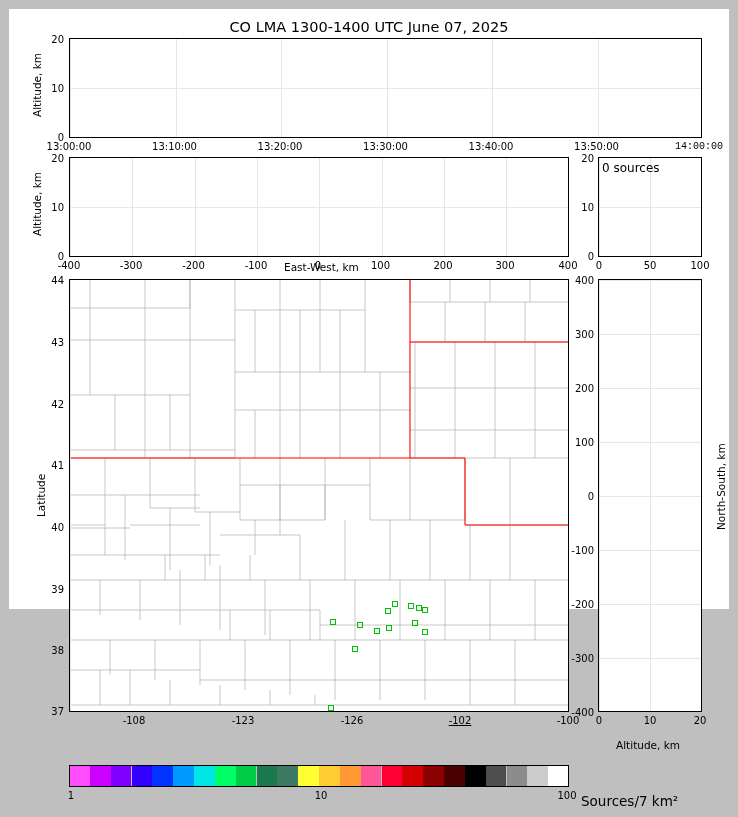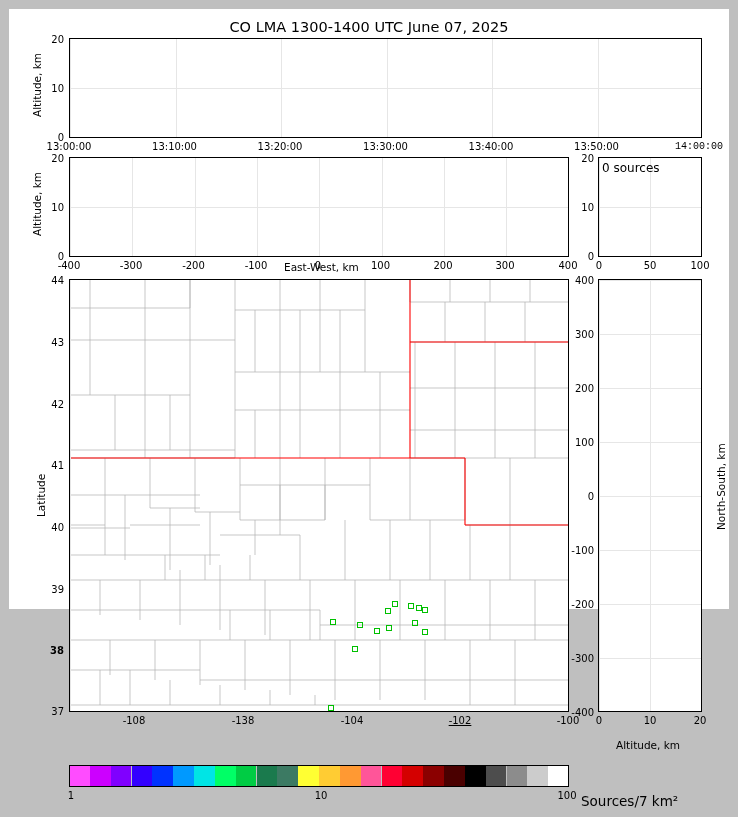--- a/index.html
+++ b/index.html
@@ -353,27 +353,27 @@
       <div class="src-dot" style="left:282px; top:366px;"></div>
       <div class="src-dot" style="left:258px; top:425px;"></div>
     </div>
 
     <div class="tick-lbl right" style="left:55px; top:271px;">44</div>
     <div class="tick-lbl right" style="left:55px; top:333px;">43</div>
     <div class="tick-lbl right" style="left:55px; top:395px;">42</div>
     <div class="tick-lbl right" style="left:55px; top:456px;">41</div>
     <div class="tick-lbl right" style="left:55px; top:518px;">40</div>
     <div class="tick-lbl right" style="left:55px; top:580px;">39</div>
-    <div class="tick-lbl right" style="left:55px; top:641px;font-weight:bold;">38</div>
+    <div class="tick-lbl right" style="left:55px; top:641px;">38</div>
     <div class="tick-lbl right" style="left:55px; top:702px;">37</div>
     <div class="axis-title rot-90" style="left:26px; top:508px;">Latitude</div>
 
     <div class="tick-lbl center" style="left:125px; top:706px;">-108</div>
-    <div class="tick-lbl center" style="left:234px; top:706px;">-138</div>
-    <div class="tick-lbl center" style="left:343px; top:706px;">-104</div>
+    <div class="tick-lbl center" style="left:234px; top:706px;">-123</div>
+    <div class="tick-lbl center" style="left:343px; top:706px;">-126</div>
     <div class="tick-lbl center" style="left:451px; top:706px;text-decoration:underline;">-102</div>
     <div class="tick-lbl center" style="left:559px; top:706px;">-100</div>
     <div class="axis-title" style="left:283px; top:730px;margin-top:29px;">Longitude</div>
 
     <div class="panel" id="p5" style="left:589px; top:270px; width:104px; height:433px;">
       <div class="gridline-v" style="left:0px;"></div>
       <div class="gridline-v" style="left:51px;"></div>
 
       <div class="gridline-h" style="top:0px;"></div>
       <div class="gridline-h" style="top:54px;"></div>

